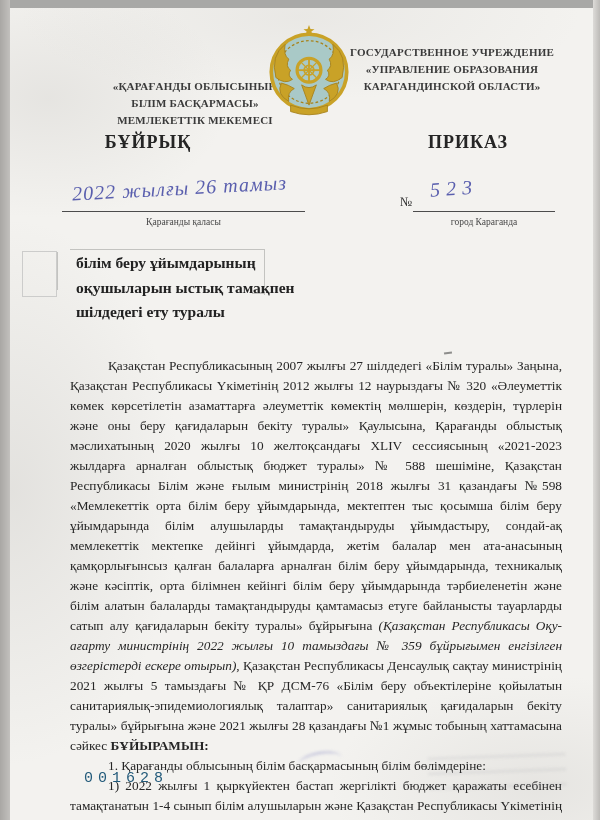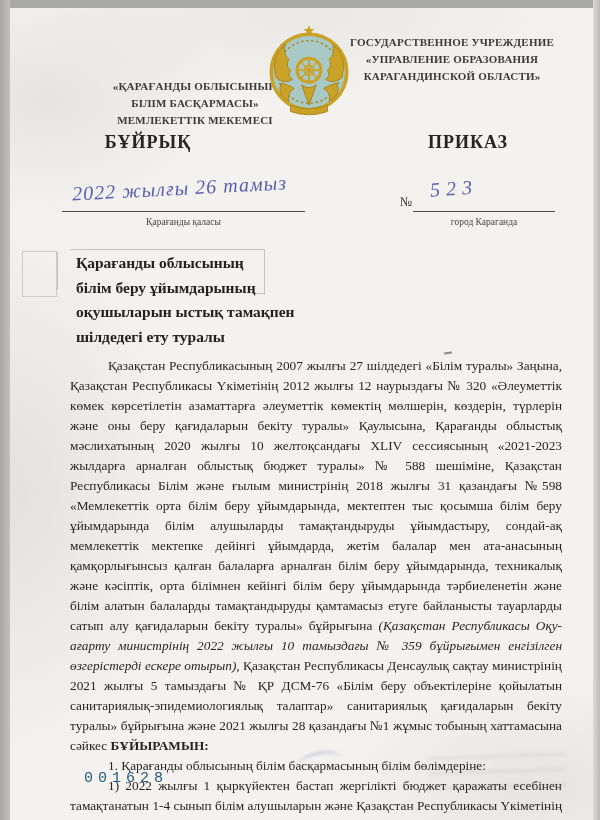--- a/index.html
+++ b/index.html
@@ -18,21 +18,21 @@
       radial-gradient(ellipse 300px 160px at 90% 96%, rgba(200,198,194,.30), transparent 70%),
       radial-gradient(ellipse 400px 120px at 50% 2%, rgba(205,203,199,.25), transparent 70%),
       #f3f2ef;
   }
   .edge-top{position:absolute;left:0;top:0;width:600px;height:8px;background:#a8a8a6;}
   .edge-left{position:absolute;left:0;top:0;width:10px;height:820px;background:linear-gradient(90deg,#a9a7a4,#c2c0bd);}
   .edge-right{position:absolute;right:0;top:0;width:7px;height:820px;background:linear-gradient(270deg,#bcbab7,#dddbd8);}
   
   .org{position:absolute;text-align:center;font-weight:bold;font-size:11px;line-height:17px;color:#3a3a3a;letter-spacing:.2px;}
   .org-kk{left:70px;top:44px;width:250px;margin-top:34px;}
-  .org-ru{left:338px;top:34px;width:228px;}
+  .org-ru{left:338px;top:44px;width:228px;}
   .emblem{position:absolute;left:263px;top:24px;width:92px;height:96px;}
   
   .order-word{position:absolute;top:132px;font-weight:bold;font-size:18px;letter-spacing:1px;color:#252525;text-align:center;}
   .word-kk{left:78px;width:140px;}
   .word-ru{left:398px;width:140px;text-align:center;}
   
   .hand{position:absolute;font-style:italic;color:var(--ink,#5a5fae);font-size:20px;font-family:"Liberation Serif",serif;}
   .hand-date{left:72px;top:176px;width:250px;transform:rotate(-3deg);letter-spacing:1px;}
   .hand-num{left:430px;top:177px;transform:rotate(-4deg);letter-spacing:6px;}
   .u-line{position:absolute;border-top:1px solid #4c4c4c;height:0;}
@@ -130,21 +130,20 @@
 <div class="place place-ru">город Караганда</div>
 
 <div class="art art-box"></div>
 <div class="art art-v1"></div>
 <div class="art art-top"></div>
 <div class="art art-v2"></div>
 <div class="art art-tick"></div>
 <div class="art art-dash"></div>
 
 <div class="title">
-  <div>Қарағанды облысының</div>
   <div>білім беру ұйымдарының</div>
   <div>оқушыларын ыстық тамақпен</div>
   <div>шілдедегі ету туралы</div>
 </div>
 
 <div class="body-text">
   <p><span>Қазақстан Республикасының 2007 жылғы 27 шілдедегі «Білім туралы» Заңына, Қазақстан Республикасы Үкіметінің 2012 жылғы 12 наурыздағы № 320 «Әлеуметтік көмек көрсетілетін азаматтарға әлеуметтік көмектің мөлшерін, көздерін, түрлерін және оны беру қағидаларын бекіту туралы» Қаулысына, Қарағанды облыстық мәслихатының 2020 жылғы 10 желтоқсандағы XLIV сессиясының «2021-2023 жылдарға арналған облыстық бюджет туралы»  № 588 шешіміне, Қазақстан Республикасы Білім және ғылым министрінің 2018 жылғы 31 қазандағы №598 «Мемлекеттік орта білім беру ұйымдарында, мектептен тыс қосымша білім беру ұйымдарында білім алушыларды тамақтандыруды ұйымдастыру, сондай-ақ мемлекеттік мектепке дейінгі ұйымдарда, жетім балалар мен ата-анасының қамқорлығынсыз қалған балаларға арналған білім беру ұйымдарында, техникалық және кәсіптік, орта білімнен кейінгі білім беру ұйымдарында тәрбиеленетін және білім алатын балаларды тамақтандыруды қамтамасыз етуге байланысты тауарларды сатып алу қағидаларын бекіту туралы» бұйрығына </span><span class="seg-italic">(Қазақстан Республикасы Оқу-ағарту министрінің 2022 жылғы 10 тамыздағы № 359 бұйрығымен енгізілген өзгерістерді ескере отырып)</span><span>, Қазақстан Республикасы Денсаулық сақтау министрінің 2021 жылғы 5 тамыздағы № ҚР ДСМ-76 «Білім беру объектілеріне қойылатын санитариялық-эпидемиологиялық талаптар» санитариялық қағидаларын бекіту туралы» бұйрығына және 2021 жылғы 28 қазандағы №1 жұмыс тобының хаттамасына сәйкес </span><span class="seg-bold">БҰЙЫРАМЫН:</span></p>
   <p><span>1. Қарағанды облысының  білім басқармасының білім бөлімдеріне:</span></p>
   <p><span>1) 2022 жылғы 1 қыркүйектен бастап жергілікті бюджет қаражаты есебінен тамақтанатын 1-4 сынып білім алушыларын және Қазақстан Республикасы Үкіметінің 2008 жылғы 25 қаңтардағы №64 қаулысымен көзделген бюджет</span></p>
 </div>

